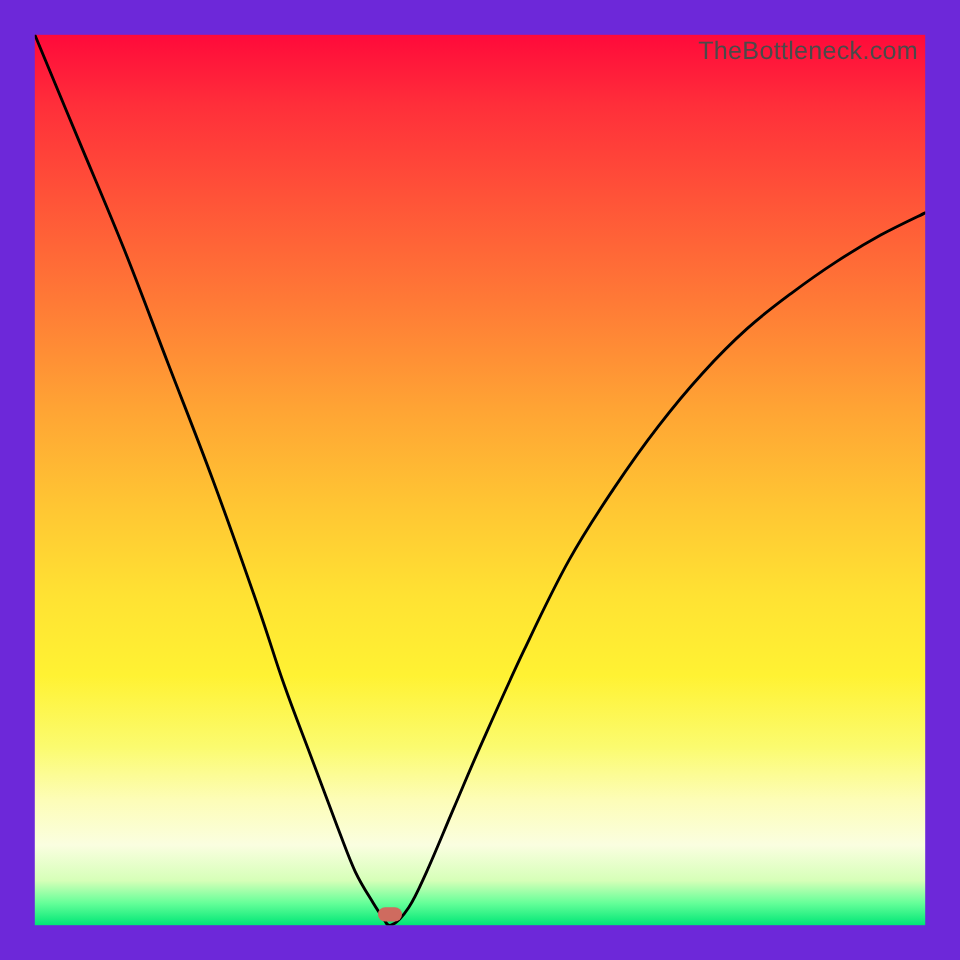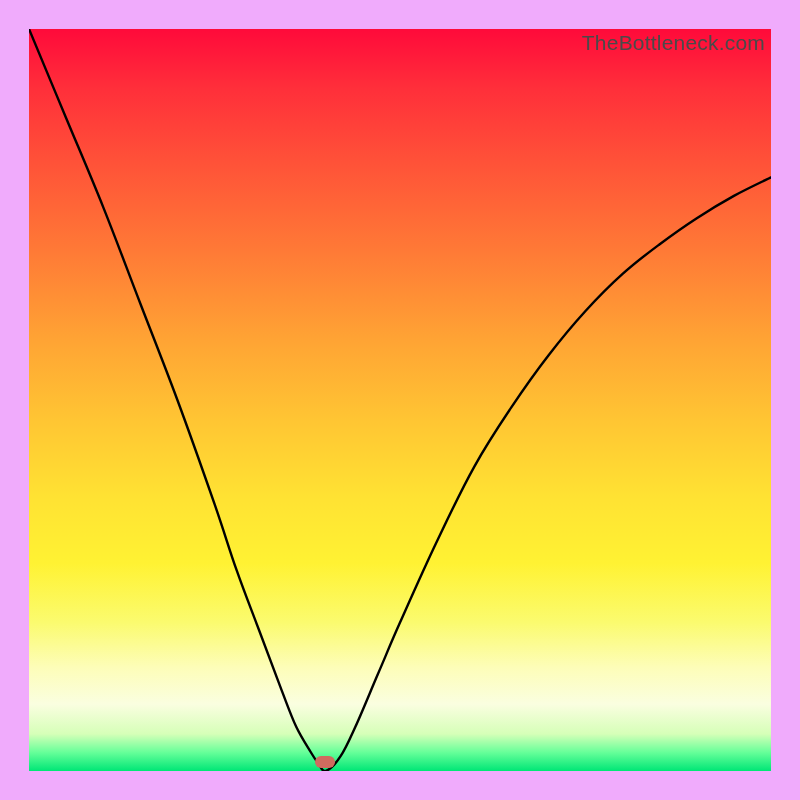--- a/index.html
+++ b/index.html
@@ -8,21 +8,21 @@
     width: 800px;
     height: 800px;
     background: #000;
     overflow: hidden;
     font-family: Arial, Helvetica, sans-serif;
   }
   .frame {
     position: relative;
     width: 800px;
     height: 800px;
-    background: #f0abfc;
+    background: #6d28d9;
   }
   .plot-area {
     position: absolute;
     left: 29px;
     top: 29px;
     width: 742px;
     height: 742px;
     background: linear-gradient(to bottom,
       #ff0a3a 0%,
       #ff2f3a 8%,

